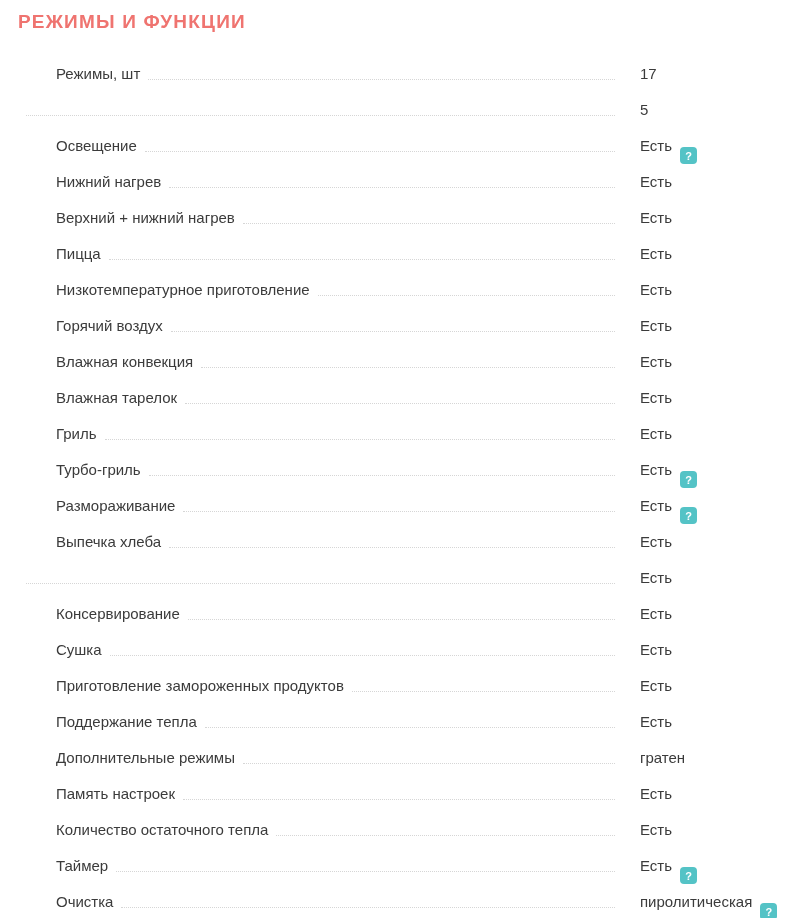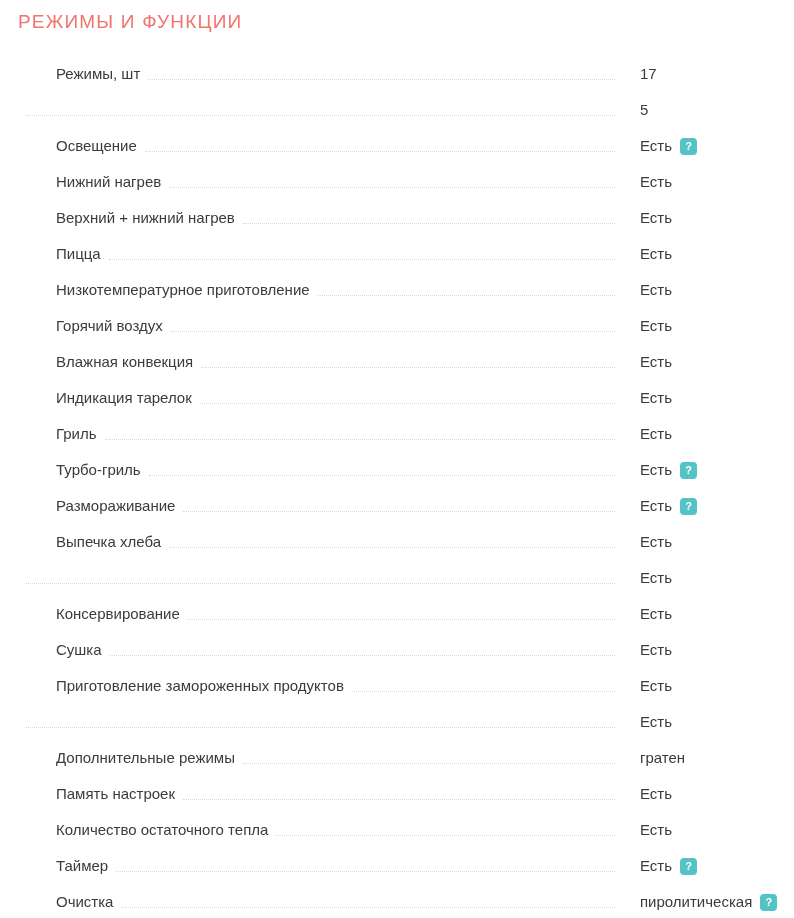--- a/index.html
+++ b/index.html
@@ -10,21 +10,21 @@
   }
   .page {
     width: 794px;
     height: 918px;
     background: #ffffff;
     overflow: hidden;
   }
   .section-title {
     margin: 11px 0 0 18px;
     font-size: 19px;
-    font-weight: 400;
+    font-weight: 700;
     letter-spacing: 1.2px;
     color: #ef7470;
     text-transform: uppercase;
   }
   .spec-list {
     margin-top: 23px;
   }
   .spec-row {
     display: flex;
     align-items: baseline;
@@ -44,21 +44,21 @@
     align-self: flex-end;
     margin: 0 10px 12px 8px;
     border-bottom: 1px dotted #d6d6d6;
     min-width: 20px;
     height: 1px;
   }
   .value-cell {
     flex: 0 0 154px;
     width: 154px;
     display: flex;
-    align-items: center;
+    align-items: flex-end;
     gap: 8px;
     margin-left: 15px;
   }
   .spec-value {
     font-size: 15px;
     line-height: 36px;
     color: #3b3b3b;
     white-space: nowrap;
   }
   .help-icon {
@@ -158,21 +158,21 @@
   <div class="spec-row">
     <span class="spec-label">Влажная конвекция</span>
     <span class="leader"></span>
     <span class="value-cell">
       <span class="spec-value">Есть</span>
 
     </span>
   </div>
 
   <div class="spec-row">
-    <span class="spec-label">Индикация тарелок</span>
+    <span class="spec-label">Влажная тарелок</span>
     <span class="leader"></span>
     <span class="value-cell">
       <span class="spec-value">Есть</span>
 
     </span>
   </div>
 
   <div class="spec-row">
     <span class="spec-label">Гриль</span>
     <span class="leader"></span>
@@ -238,20 +238,21 @@
   <div class="spec-row">
     <span class="spec-label">Приготовление замороженных продуктов</span>
     <span class="leader"></span>
     <span class="value-cell">
       <span class="spec-value">Есть</span>
 
     </span>
   </div>
 
   <div class="spec-row">
+    <span class="spec-label">Поддержание тепла</span>
     <span class="leader"></span>
     <span class="value-cell">
       <span class="spec-value">Есть</span>
 
     </span>
   </div>
 
   <div class="spec-row">
     <span class="spec-label">Дополнительные режимы</span>
     <span class="leader"></span>

